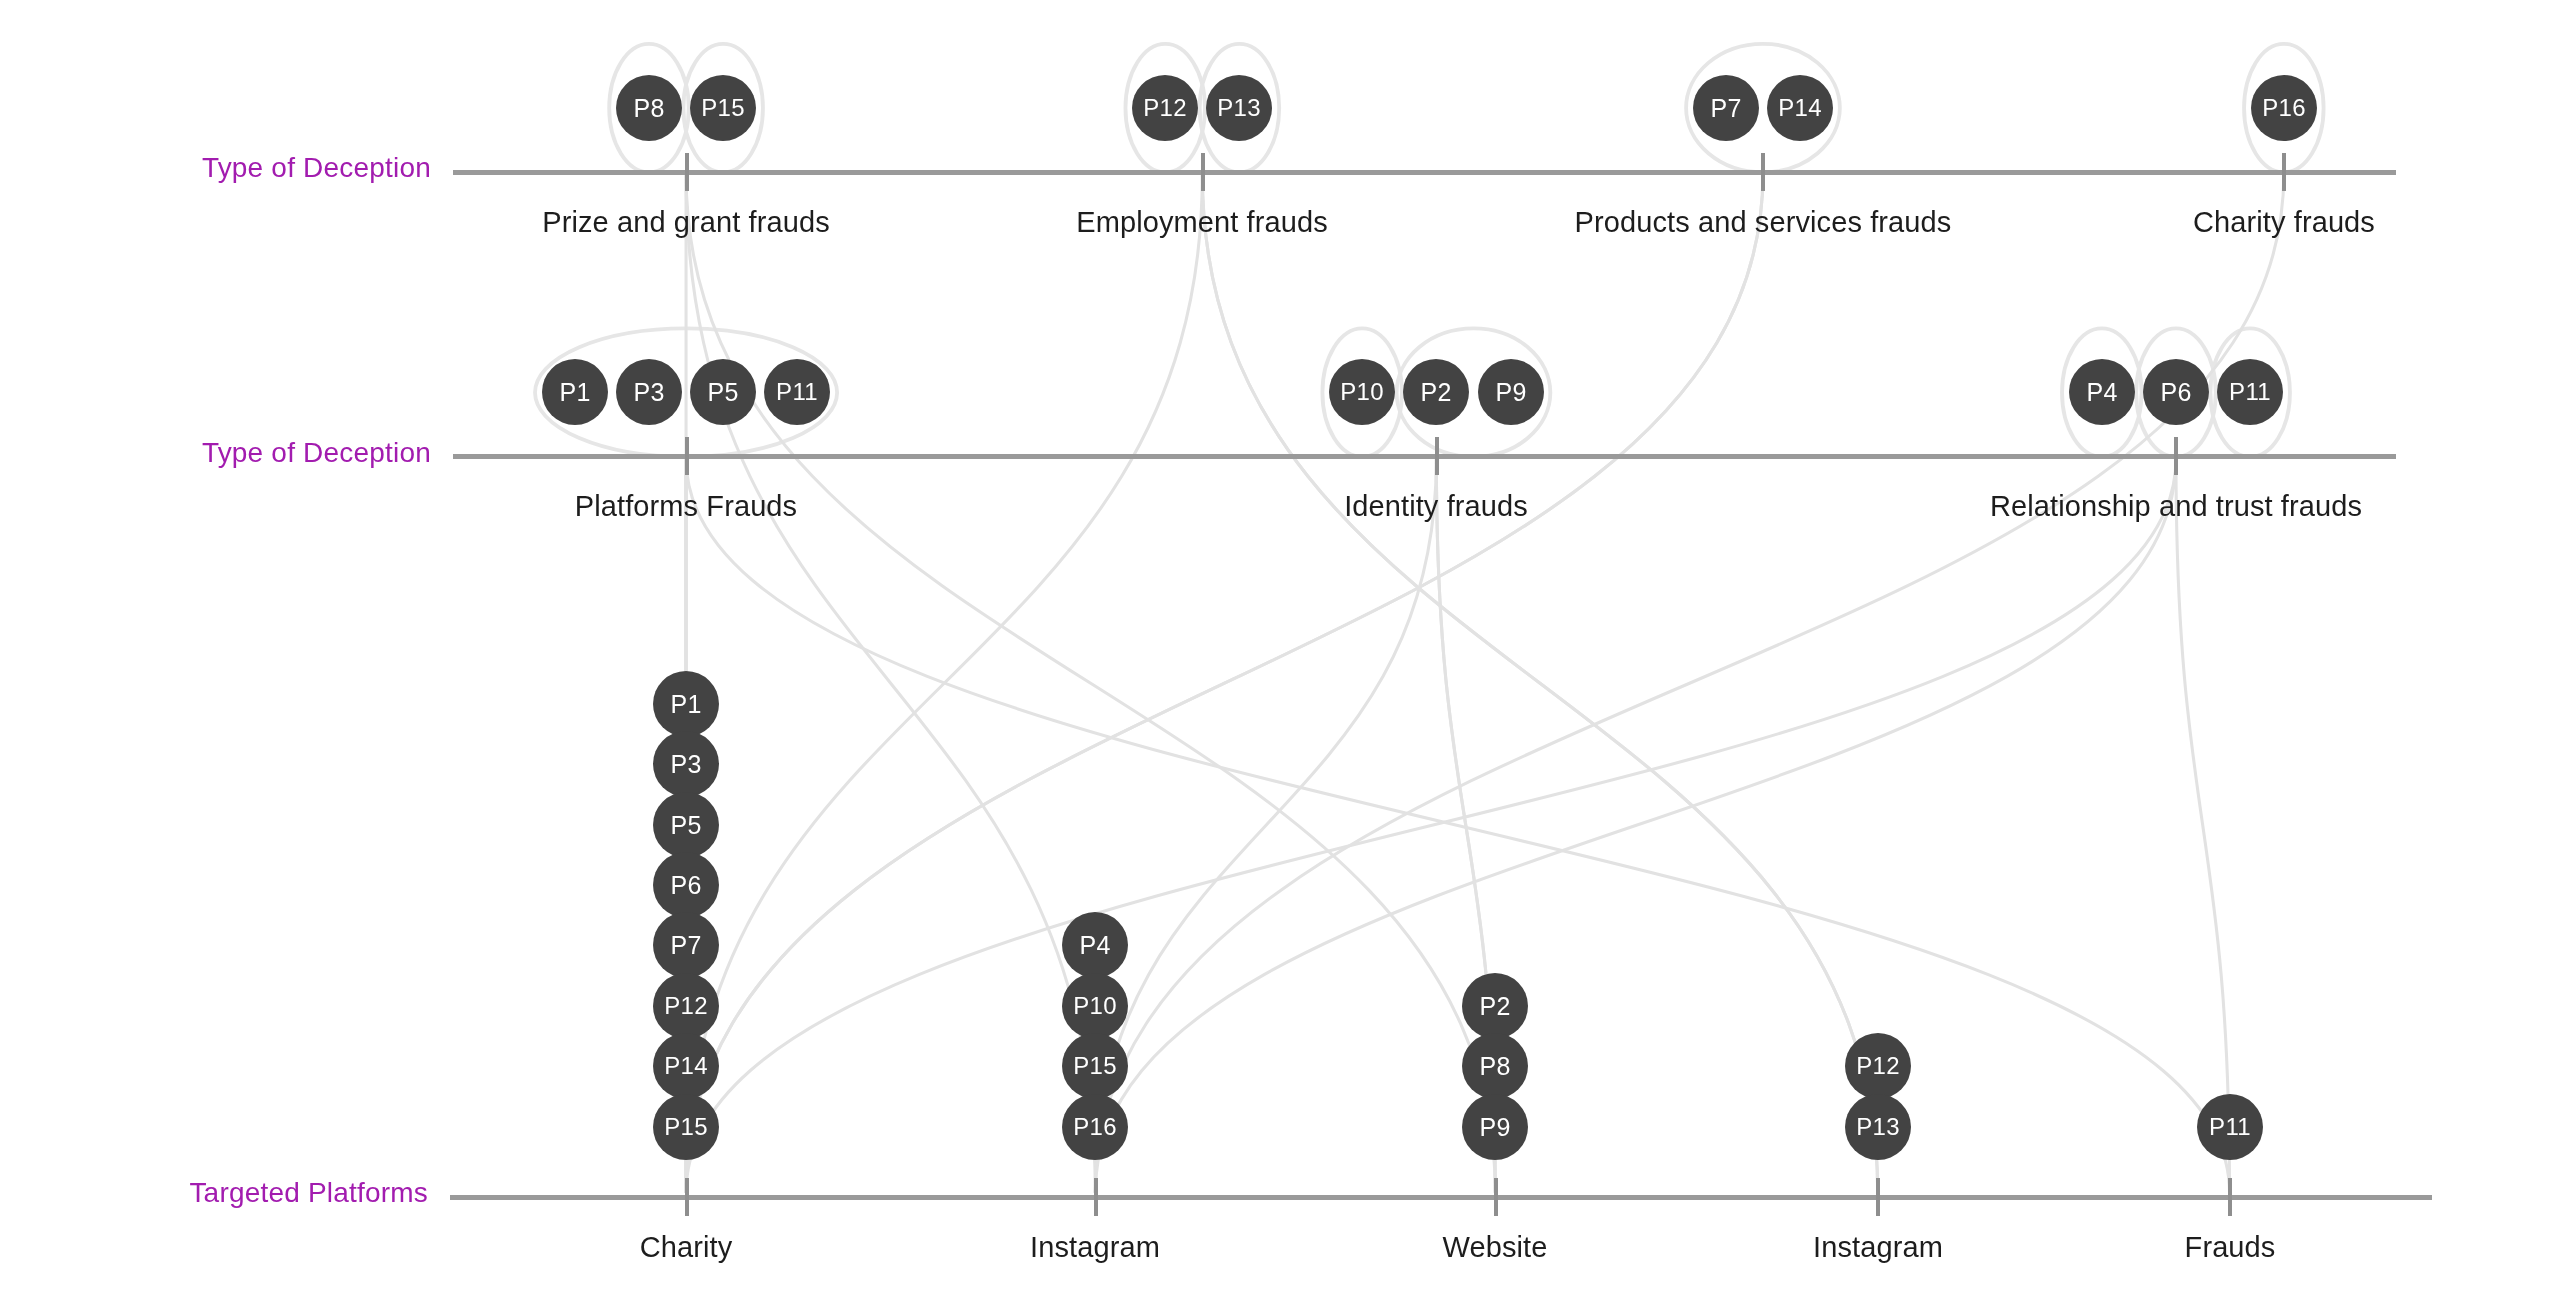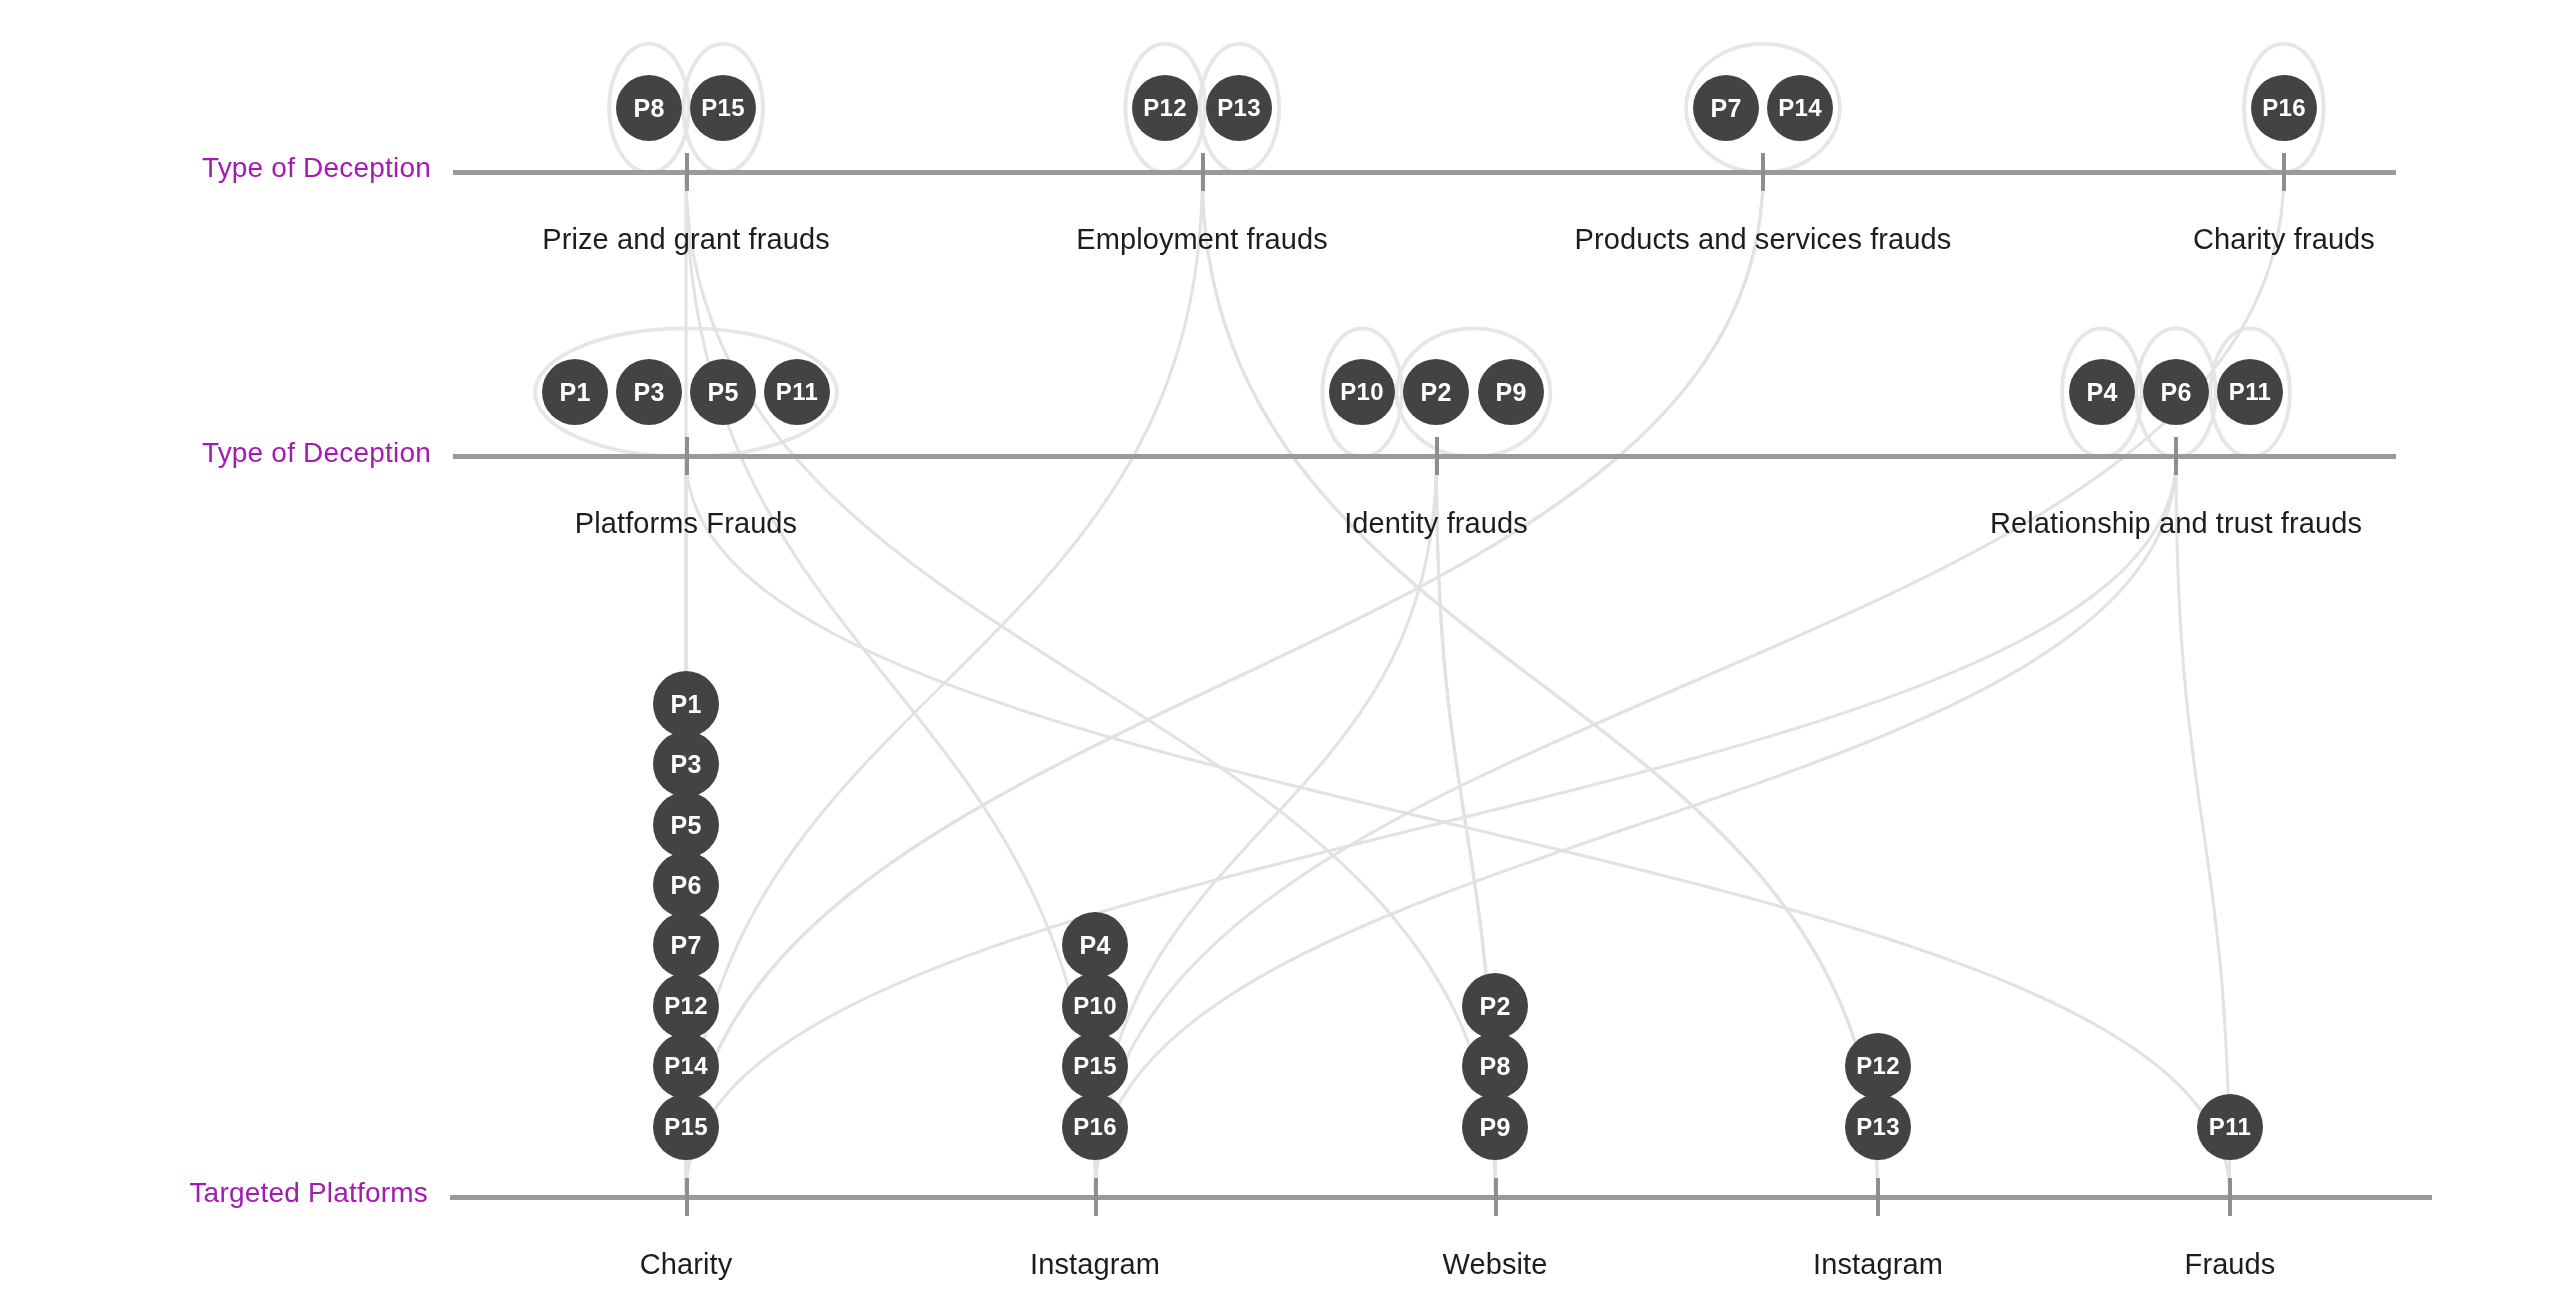--- a/index.html
+++ b/index.html
@@ -54,36 +54,35 @@
     width: 3.8px;
     background: #8e8e8e;
   }
   .tick-label {
     position: absolute;
     font-size: 29px;
     color: #1d1d1d;
     white-space: nowrap;
     transform: translateX(-50%);
     letter-spacing: 0.1px;
-    margin-top: 17px;
   }
 
   
   .node {
     position: absolute;
     width: 66px;
     height: 66px;
     border-radius: 50%;
     background: #434343;
     color: #ffffff;
     display: flex;
     align-items: center;
     justify-content: center;
     font-size: 25px;
-    font-weight: 700;
+    font-weight: 400;
     letter-spacing: 0.3px;
     box-sizing: border-box;
     transform: translate(-50%, -50%);
     user-select: none;
   }
   .node.small { font-size: 24px; }
 </style>
 </head>
 <body>
 

